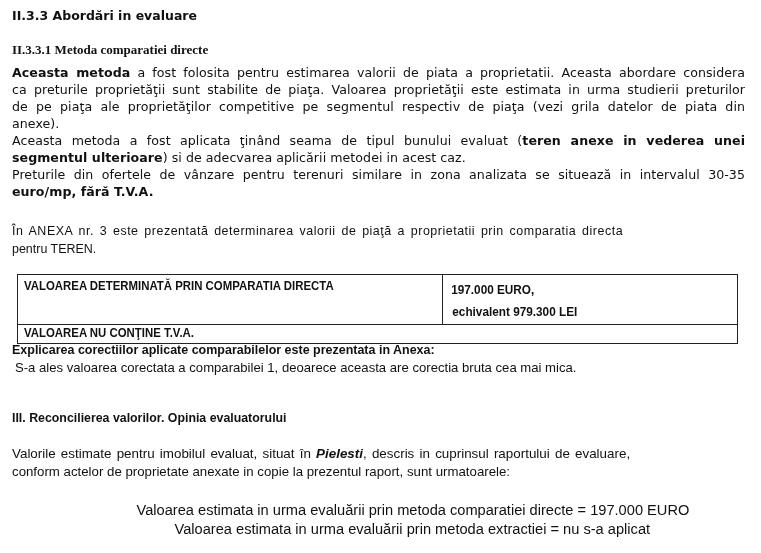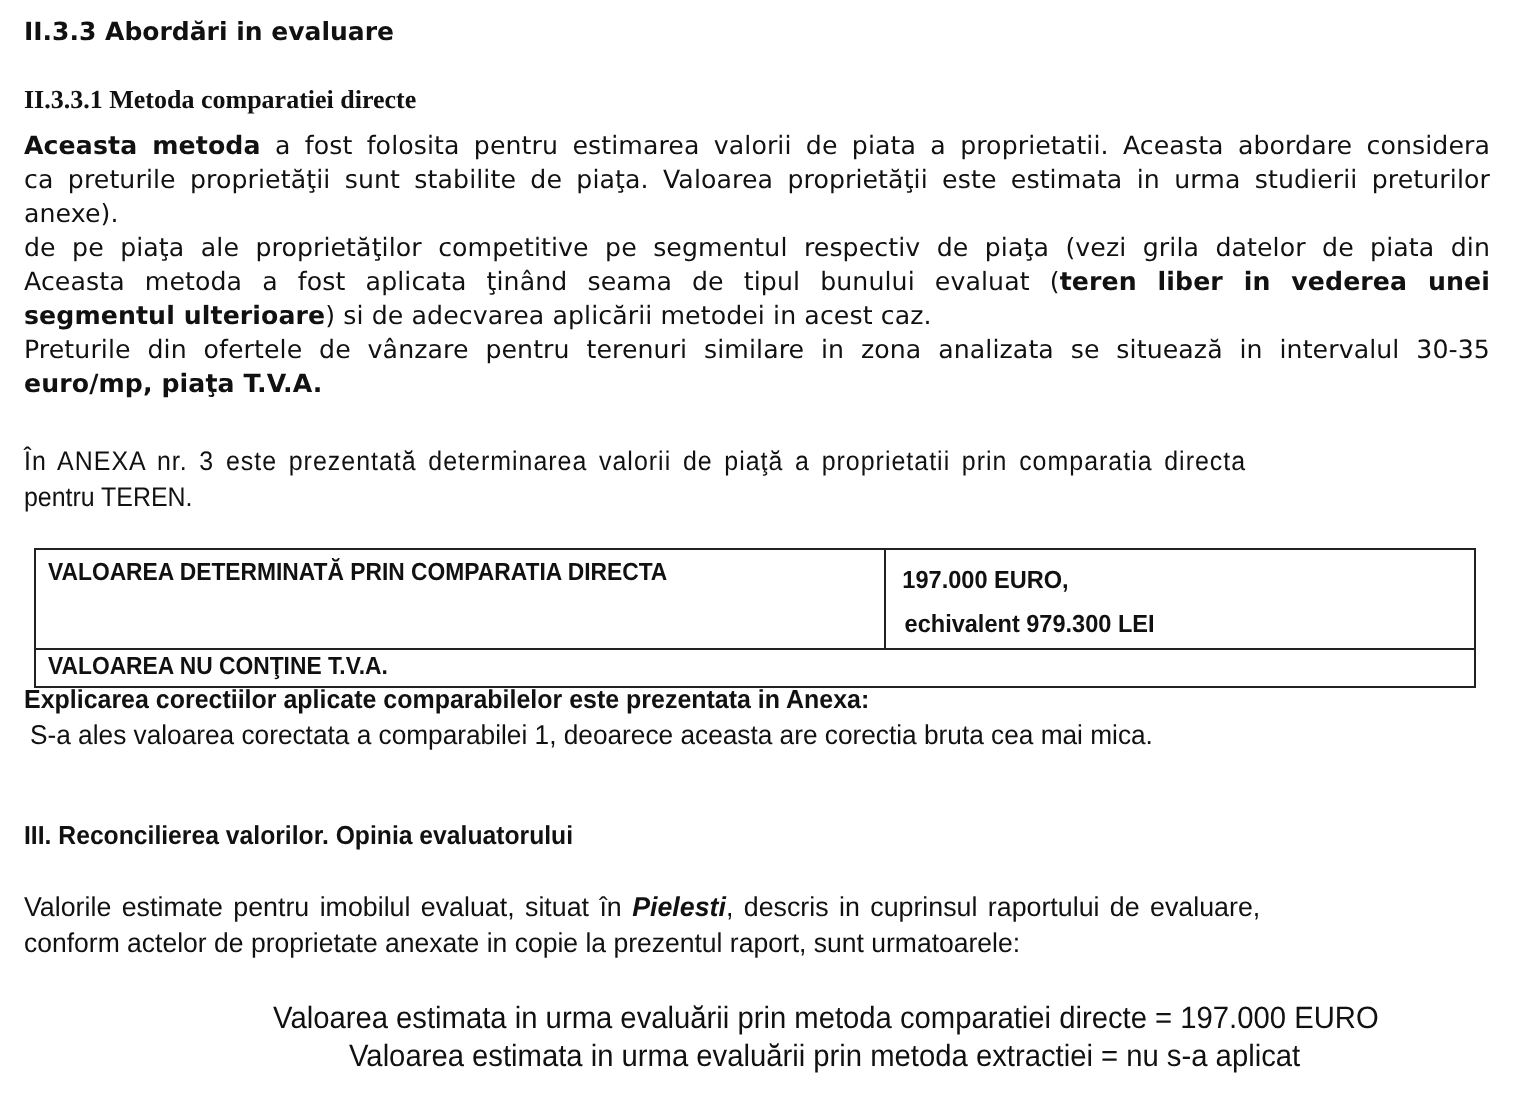--- a/index.html
+++ b/index.html
@@ -156,29 +156,29 @@
 <body>
 
 <div class="page">
 
   <div class="abs h1">II.3.3 Abordări in evaluare</div>
   <div class="abs h2">II.3.3.1 Metoda comparatiei directe</div>
 
   <div class="para" style="top:64px;">
     <span class="line"><b>Aceasta metoda</b><span> a fost folosita pentru estimarea valorii de piata a proprietatii. Aceasta abordare considera</span></span>
     <span class="line">ca preturile proprietăţii sunt stabilite de piaţa. Valoarea proprietăţii este estimata in urma studierii preturilor</span>
+    <span class="line">de pe piaţa ale proprietăţilor competitive pe segmentul respectiv de piaţa (vezi grila datelor de piata din</span>
     <span class="line last">anexe).</span>
-    <span class="line">de pe piaţa ale proprietăţilor competitive pe segmentul respectiv de piaţa (vezi grila datelor de piata din</span>
   </div>
 
   <div class="para" style="top:132px;">
-    <span class="line"><span>Aceasta metoda a fost aplicata ţinând seama de tipul bunului evaluat (</span><b>teren liber in vederea unei</b></span>
+    <span class="line"><span>Aceasta metoda a fost aplicata ţinând seama de tipul bunului evaluat (</span><b>teren anexe in vederea unei</b></span>
     <span class="line last"><b>segmentul ulterioare</b><span>) si de  adecvarea  aplicării metodei in acest caz.</span></span>
     <span class="line">Preturile din ofertele de vânzare pentru terenuri similare in zona analizata se situează in intervalul 30-35</span>
-    <span class="line last"><b>euro/mp, piaţa T.V.A.</b></span>
+    <span class="line last"><b>euro/mp, fără T.V.A.</b></span>
   </div>
 
   <div class="annex-para">
     <span class="line first">În ANEXA nr. 3  este prezentată determinarea valorii de piaţă a proprietatii prin comparatia directa</span>
     <span class="line">pentru TEREN.</span>
   </div>
 
   <table class="val-table">
     <tbody>
         <tr>

